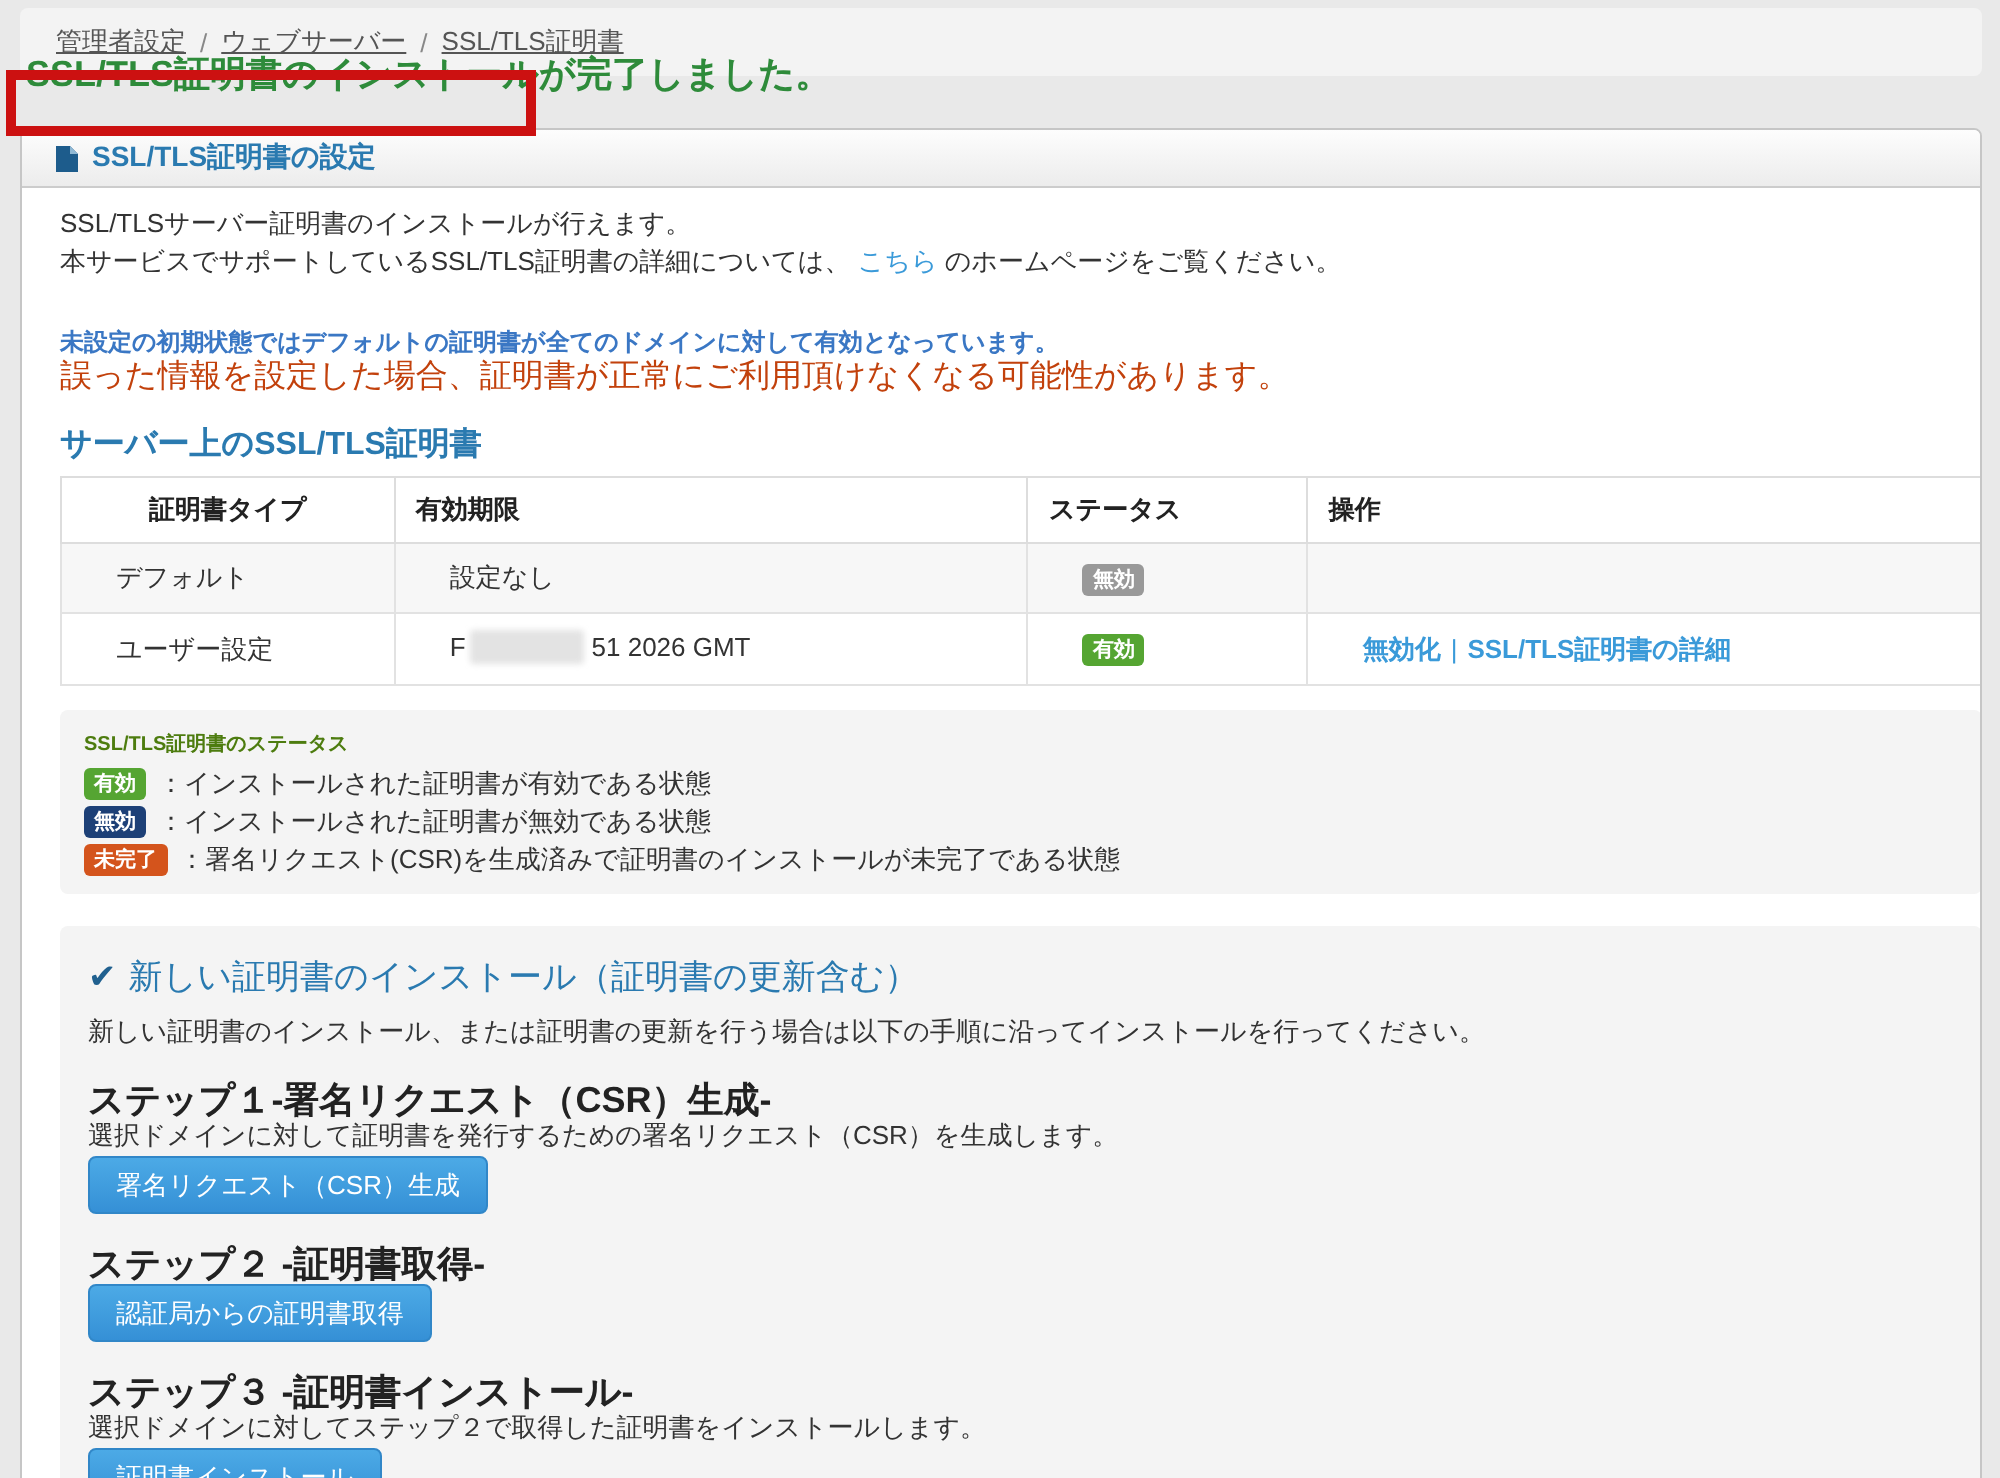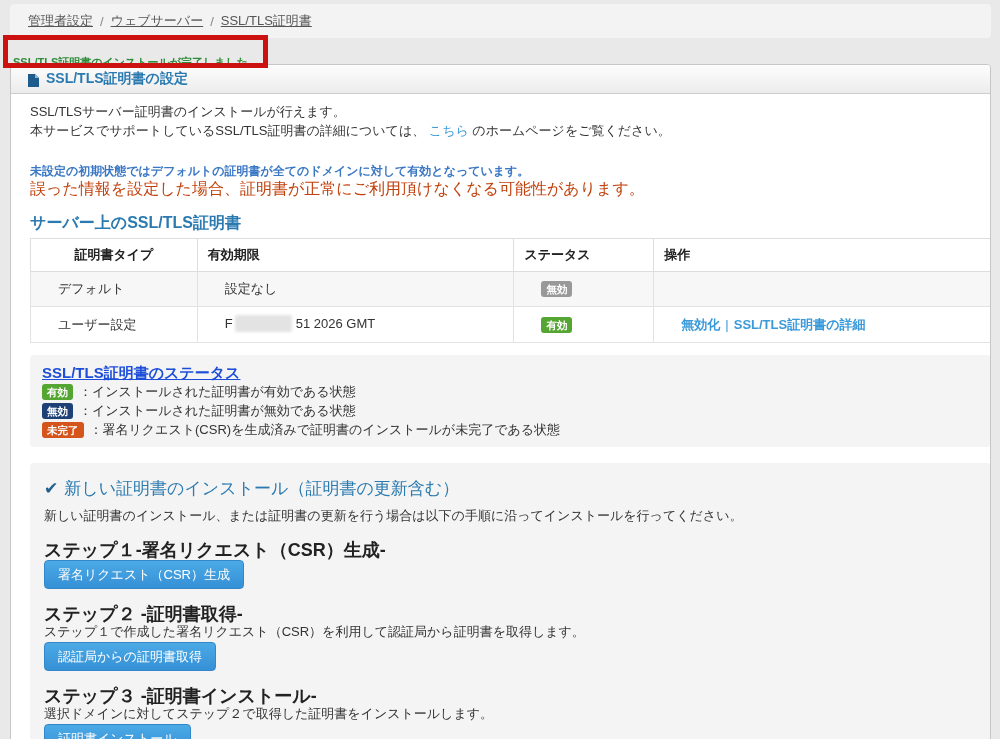--- a/index.html
+++ b/index.html
@@ -8,21 +8,21 @@
   .page { position:relative; width:1000px; height:739px; background:#e9e9e9; overflow:hidden; margin:0 auto; }
 
   
   .breadcrumb-bar { position:absolute; left:10px; top:4px; width:981px; height:34px;
     background:#f3f3f3; border-radius:4px; display:flex; align-items:center; padding-left:18px;
     font-size:13px; color:#555; }
   .breadcrumb-bar a { color:#555; text-decoration:underline; cursor:pointer; }
   .crumb-sep { color:#888; margin:0 7px; }
 
   
-  .success-row { position:absolute; left:13px; top:55px; font-size:11px; font-weight:bold; color:#2e8b3a; }
+  .success-row { position:absolute; left:13px; top:25px; font-size:18px; font-weight:bold; color:#2e8b3a; }
 
   
   .annotation-box { position:absolute; left:3px; top:35px; width:265px; height:33px;
     border:5px solid #cc1111; z-index:10; pointer-events:none; }
 
   
   .panel { position:absolute; left:10px; top:64px; width:981px; height:690px;
     background:#fff; border:1px solid #c6c6c6; border-radius:4px 4px 0 0; overflow:hidden; }
   .panel-header { height:29px; background:linear-gradient(#fdfdfd,#ececec);
     border-bottom:1px solid #ccc; display:flex; align-items:center; padding-left:17px; }
@@ -54,21 +54,21 @@
   
   .badge { display:inline-block; font-size:10.5px; font-weight:bold; color:#fff;
     padding:2px 5px; border-radius:3px; line-height:12px; }
   .badge-green  { background:#55a532; }
   .badge-gray   { background:#999999; }
   .badge-navy   { background:#1d4077; }
   .badge-orange { background:#d4541c; }
 
   
   .legend-box { margin-top:12px; width:961px; background:#f4f4f4; border-radius:4px; padding:9px 12px 9px 12px; }
-  .legend-title { font-size:15px; font-weight:bold; color:#1d4ed8; line-height:17px;text-decoration:underline; }
+  .legend-title { font-size:10px; font-weight:bold; color:#4d7c0f; line-height:17px; }
   .legend-item { margin-top:3px; font-size:13px; color:#333; line-height:16px; display:flex; align-items:center; }
   .legend-item .badge { margin-right:6px; flex:none; }
 
   
   .install-box { margin-top:16px; width:961px; background:#f4f4f4; border-radius:4px; padding:14px 14px 10px 14px; }
   .install-heading { font-size:17px; line-height:24px; color:#2a7ab0; }
   .install-heading .check-icon { color:#20608f; font-size:17px; margin-right:6px; }
   .install-intro { margin-top:6px; font-size:13px; line-height:18px; color:#333; }
   .step-title { margin-top:16px; font-size:18px; line-height:18px; font-weight:bold; color:#222; }
   .step-desc  { font-size:13px; line-height:18px; color:#333; }
@@ -157,24 +157,24 @@
           <span class="badge badge-orange">未完了</span>
           <span>：署名リクエスト(CSR)を生成済みで証明書のインストールが未完了である状態</span>
         </div>
       </div>
 
       <div class="install-box">
         <div class="install-heading"><span class="check-icon">✔</span><span>新しい証明書のインストール（証明書の更新含む）</span></div>
         <div class="install-intro">新しい証明書のインストール、または証明書の更新を行う場合は以下の手順に沿ってインストールを行ってください。</div>
 
         <div class="step-title">ステップ１-署名リクエスト（CSR）生成-</div>
+        <div class="step-desc">選択ドメインに対して証明書を発行するための署名リクエスト（CSR）を生成します。</div>
         <button class="btn-blue">署名リクエスト（CSR）生成</button>
 
         <div class="step-title">ステップ２ -証明書取得-</div>
-        <div class="step-desc">ステップ１で作成した署名リクエスト（CSR）を利用して認証局から証明書を取得します。</div>
         <button class="btn-blue">認証局からの証明書取得</button>
 
         <div class="step-title">ステップ３ -証明書インストール-</div>
         <div class="step-desc">選択ドメインに対してステップ２で取得した証明書をインストールします。</div>
         <button class="btn-blue">証明書インストール</button>
 
         
       </div>
 
     </div>

